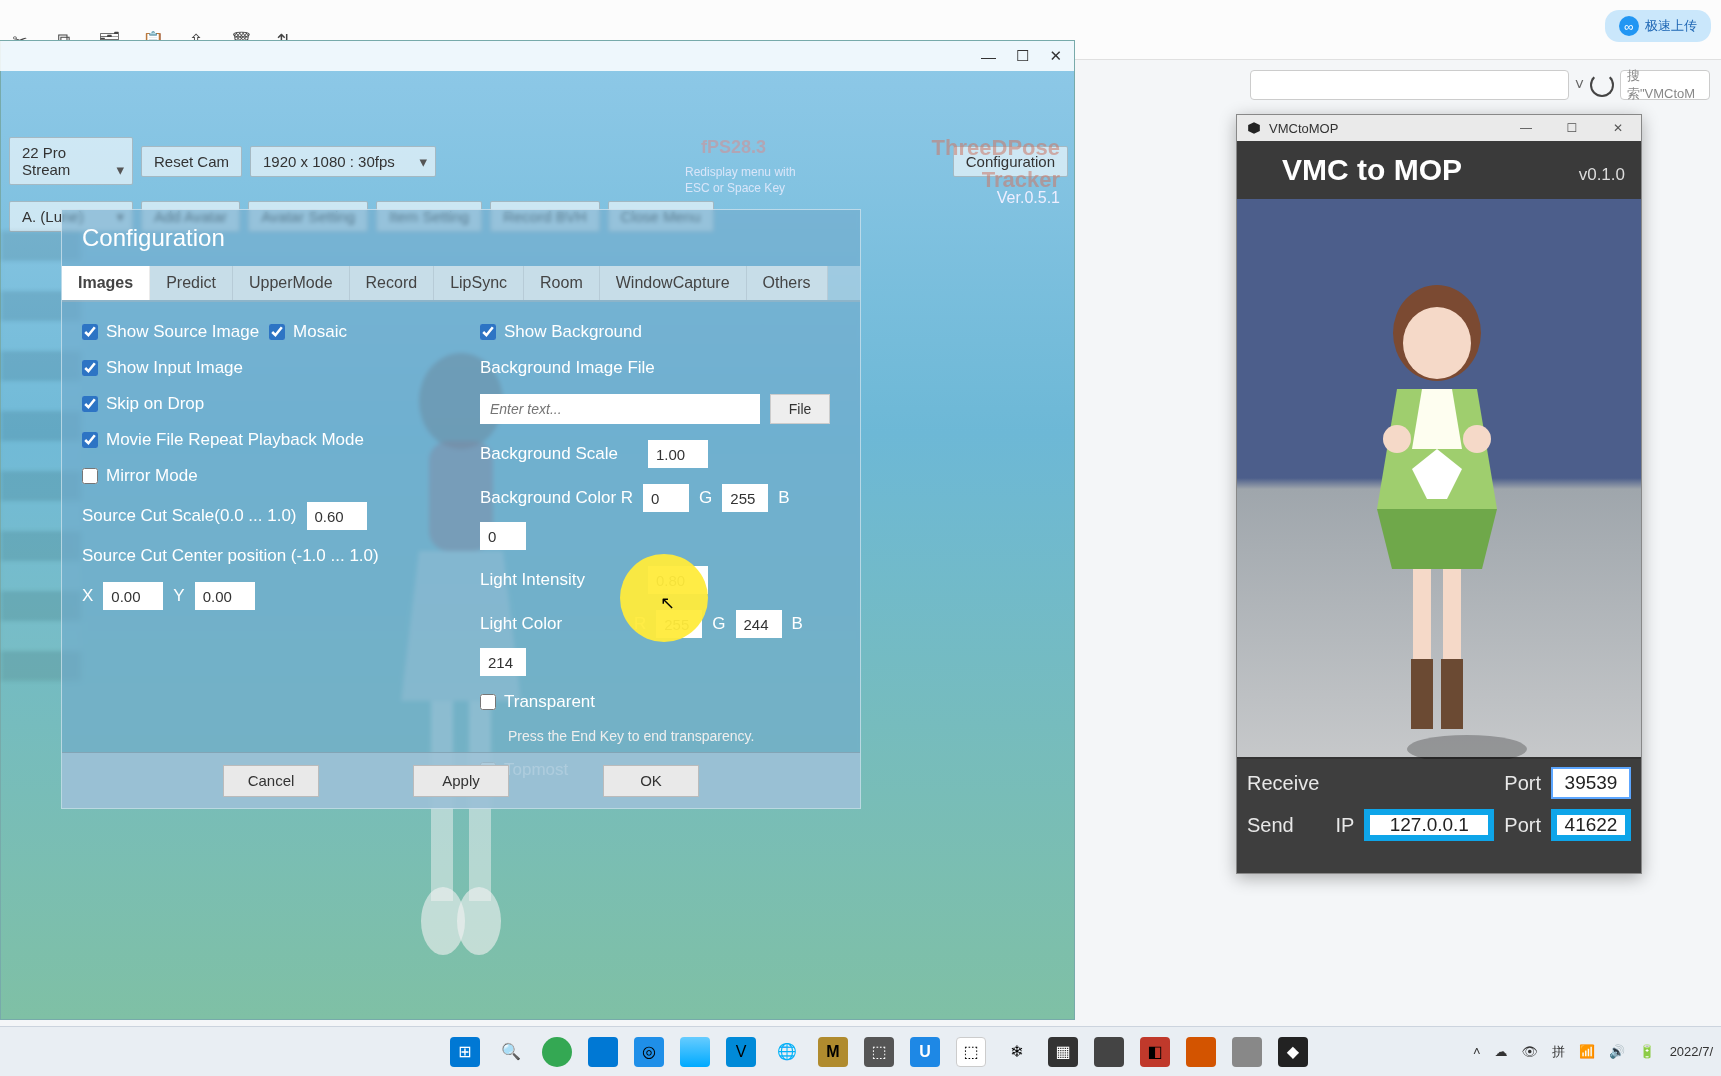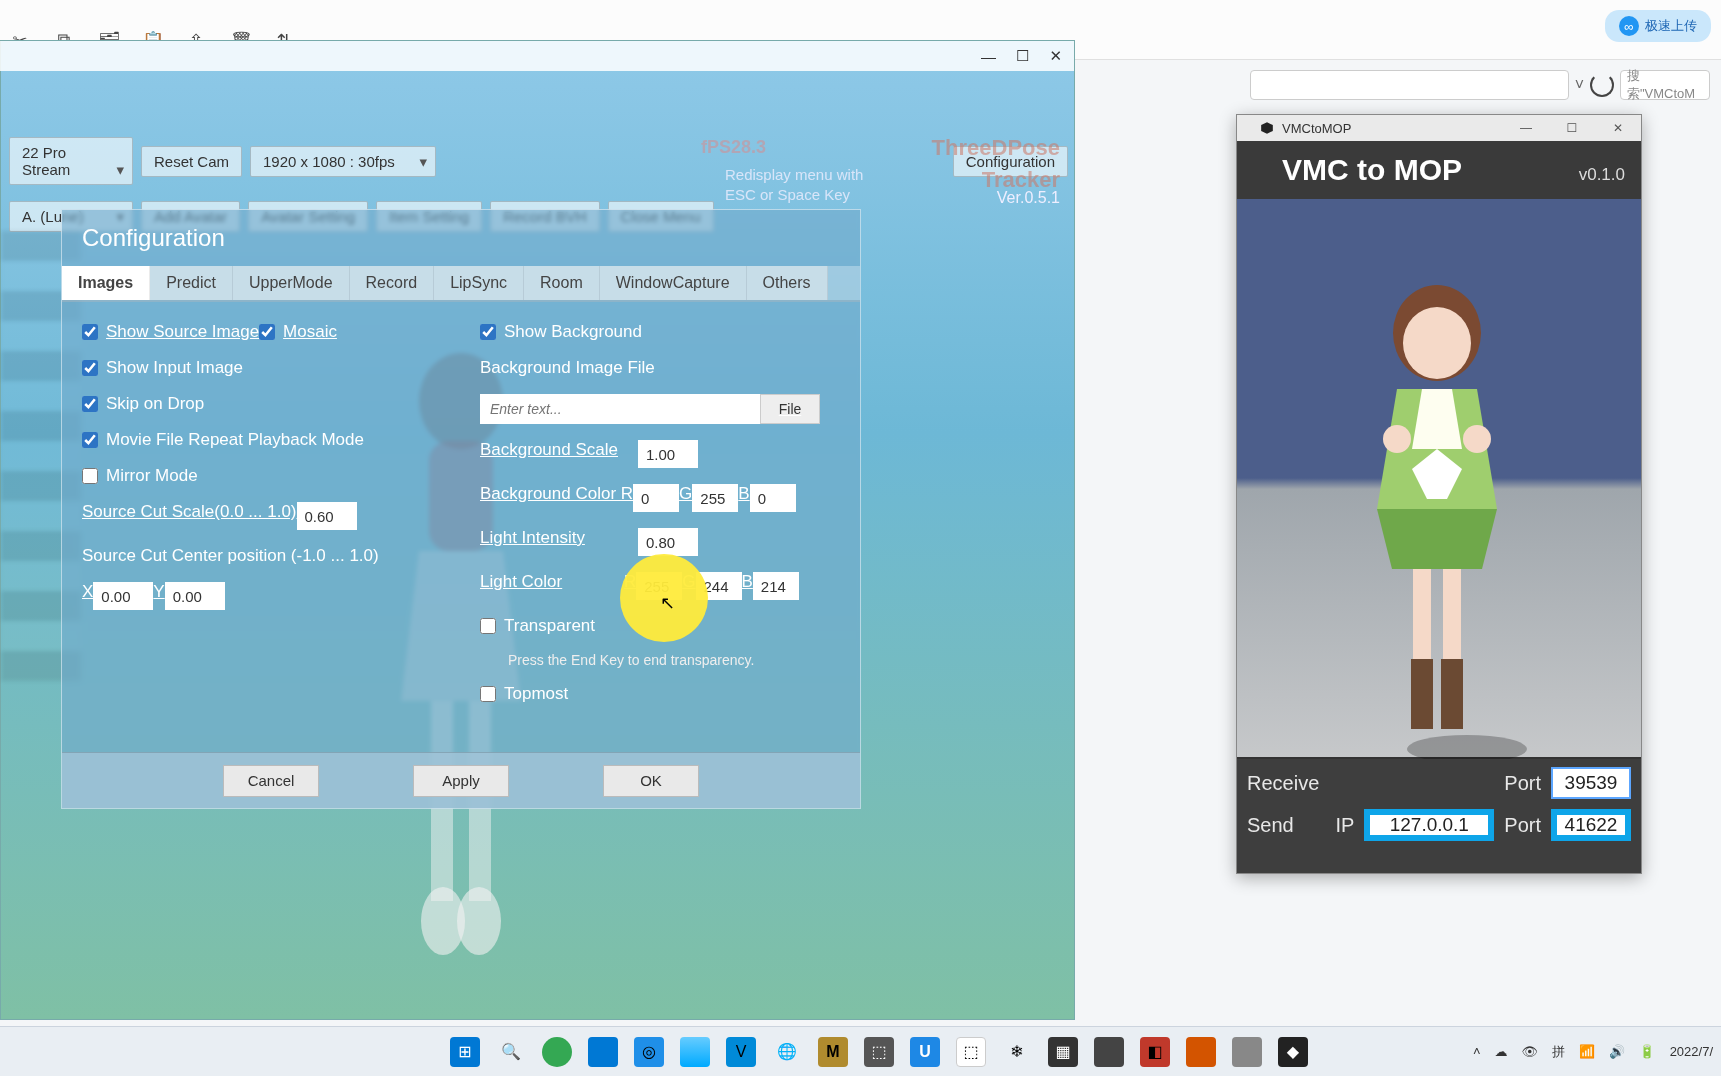--- a/index.html
+++ b/index.html
@@ -28,51 +28,51 @@
 
 
 .tdp-toolbar { position: absolute; top: 90px; left: 0; width: 1075px; padding: 6px 8px; display:flex; flex-wrap:wrap; gap:8px; align-items:center; }
 .tdp-sel, .tdp-btn { background: rgba(255,255,255,0.6); border:1px solid rgba(0,0,0,0.2); padding: 6px 12px; font-size: 15px; color:#333; border-radius:2px; }
 .tdp-sel { position: relative; padding-right: 28px; }
 .tdp-sel::after { content: "▾"; position:absolute; right:8px; color:#555; }
 .tdp-logo { position:absolute; right: 14px; top: 94px; text-align:right; color:#c76; font-size:22px; font-weight:600; opacity:0.55; }
 .tdp-sublogo { position:absolute; right:14px; top:126px; color:#c76; font-size:22px; font-weight:600; opacity:0.55; }
 .tdp-ver { position:absolute; right:14px; top:148px; color:#eef; font-size:16px; }
 .fps-txt { position:absolute; left:700px; top:96px; color:#d88; font-size:18px; font-weight:600; opacity:0.5; }
-.redisplay-txt { position:absolute; left:724px; top:124px; color:#eef; font-size:15px; opacity:0.8; line-height:1.3; }
+.redisplay-txt { position:absolute; left:684px; top:124px; color:#eef; font-size:12px; opacity:0.8; line-height:1.3; }
 
 
 .bg-pixel { position:absolute; left:0; top:190px; width:80px; height:450px; background: repeating-linear-gradient(0deg, rgba(0,0,0,0.15) 0 30px, rgba(255,255,255,0.05) 30px 60px); filter:blur(2px); opacity:0.6; }
 .char { position:absolute; left:370px; top:300px; width:180px; height:660px; pointer-events:none; }
 
 
 .cfg-panel { position:absolute; left:60px; top:168px; width:800px; height:600px; background: rgba(114,170,204,0.60); border:1px solid rgba(255,255,255,0.5); backdrop-filter: blur(2px); }
 .cfg-title { padding:14px 20px; color:#fff; font-size:24px; }
 .cfg-tabs { display:flex; background:rgba(255,255,255,0.3); border-bottom:2px solid rgba(0,0,0,0.1); }
 .cfg-tab { padding:8px 16px; font-size:16px; color:#444; background:rgba(240,240,240,0.5); border-right:1px solid rgba(0,0,0,0.08); }
 .cfg-tab.active { background:#fff; font-weight:600; }
 .cfg-body { padding:20px; display:flex; gap:38px; color:#fff; font-size:17px; }
 .cfg-col { flex:1; display:flex; flex-direction:column; gap:16px; }
 .chk { display:flex; align-items:center; gap:8px; }
 .chk input { width:16px; height:16px; accent-color:#2d74c4; }
-.lbl-row { display:flex; align-items:flex-start; gap:0; flex-wrap:wrap;text-decoration:underline; }
+.lbl-row { display:flex; align-items:center; gap:10px; flex-wrap:wrap; }
 .num-input { width:60px; height:28px; background:#fff; color:#333; border:none; font-size:15px; padding:0 8px; }
 .txt-input { width:280px; height:30px; background:#fff; border:none; color:#888; font-style:italic; padding:15px 10px; font-size:14px; }
 .file-btn { width:60px; height:30px; background:#eee; border:1px solid #ccc; color:#333; font-size:14px; }
 .note { font-size:14px; color:#eee; margin-left:28px; }
 .cfg-buttons { position:absolute; bottom:0; left:0; width:100%; height:56px; background:rgba(160,195,215,0.85); display:flex; justify-content:center; align-items:center; gap:94px; border-top:1px solid rgba(0,0,0,0.15); }
 .cfg-buttons button { width:96px; height:32px; background:#e9e9e9; border:1px solid #bbb; font-size:15px; color:#333; }
 
 
 .cursor-glow { position:absolute; left:620px; top:554px; width:88px; height:88px; background:#ffeb3b; border-radius:50%; z-index:50; opacity:0.95; }
 .cursor-arrow { position:absolute; left:660px; top:592px; z-index:51; font-size:18px; color:#000; }
 
 
 .vmc-win { position:absolute; left:1236px; top:114px; width:406px; height:760px; background:#3e3e3e; border:1px solid #888; box-shadow:0 4px 16px rgba(0,0,0,0.3); }
-.vmc-titlebar { height:26px; background:#eaeaea; display:flex; align-items:center; padding:0 23px; gap:8px; font-size:13px; color:#333; position:relative; }
+.vmc-titlebar { height:26px; background:#eaeaea; display:flex; align-items:center; padding:0 10px; gap:8px; font-size:13px; color:#333; position:relative; }
 .unity-icon { width:14px; height:14px; }
 .vmc-titlebar .wbtns { position:absolute; right:0; top:0; display:flex; }
 .vmc-titlebar .wbtns span { width:46px; height:26px; display:inline-flex; align-items:center; justify-content:center; font-size:12px; color:#555; }
 .vmc-header { background:#3a3a3a; padding:12px 16px; display:flex; justify-content:space-between; align-items:baseline; color:#fff; }
 .vmc-header h1 { font-size:30px; font-weight:600;margin-left:29px; }
 .vmc-header span { font-size:17px; color:#dcdcdc; }
 .vmc-viewport { height:560px; background:linear-gradient(180deg, #4c5e8b 0%, #4c5e8b 50%, #9fa6ac 52%, #c6c8ca 100%); position:relative; border-bottom:2px solid #333; }
 .vmc-bottom { padding:8px 10px; display:flex; flex-direction:column; gap:10px; }
 .vmc-row { display:flex; align-items:center; gap:10px; color:#e8e8e8; font-size:20px; }
 .vmc-row .grow { flex:1; }

